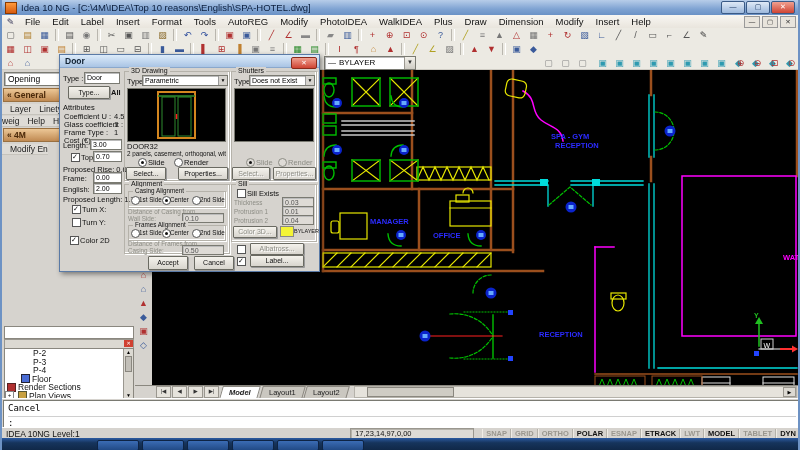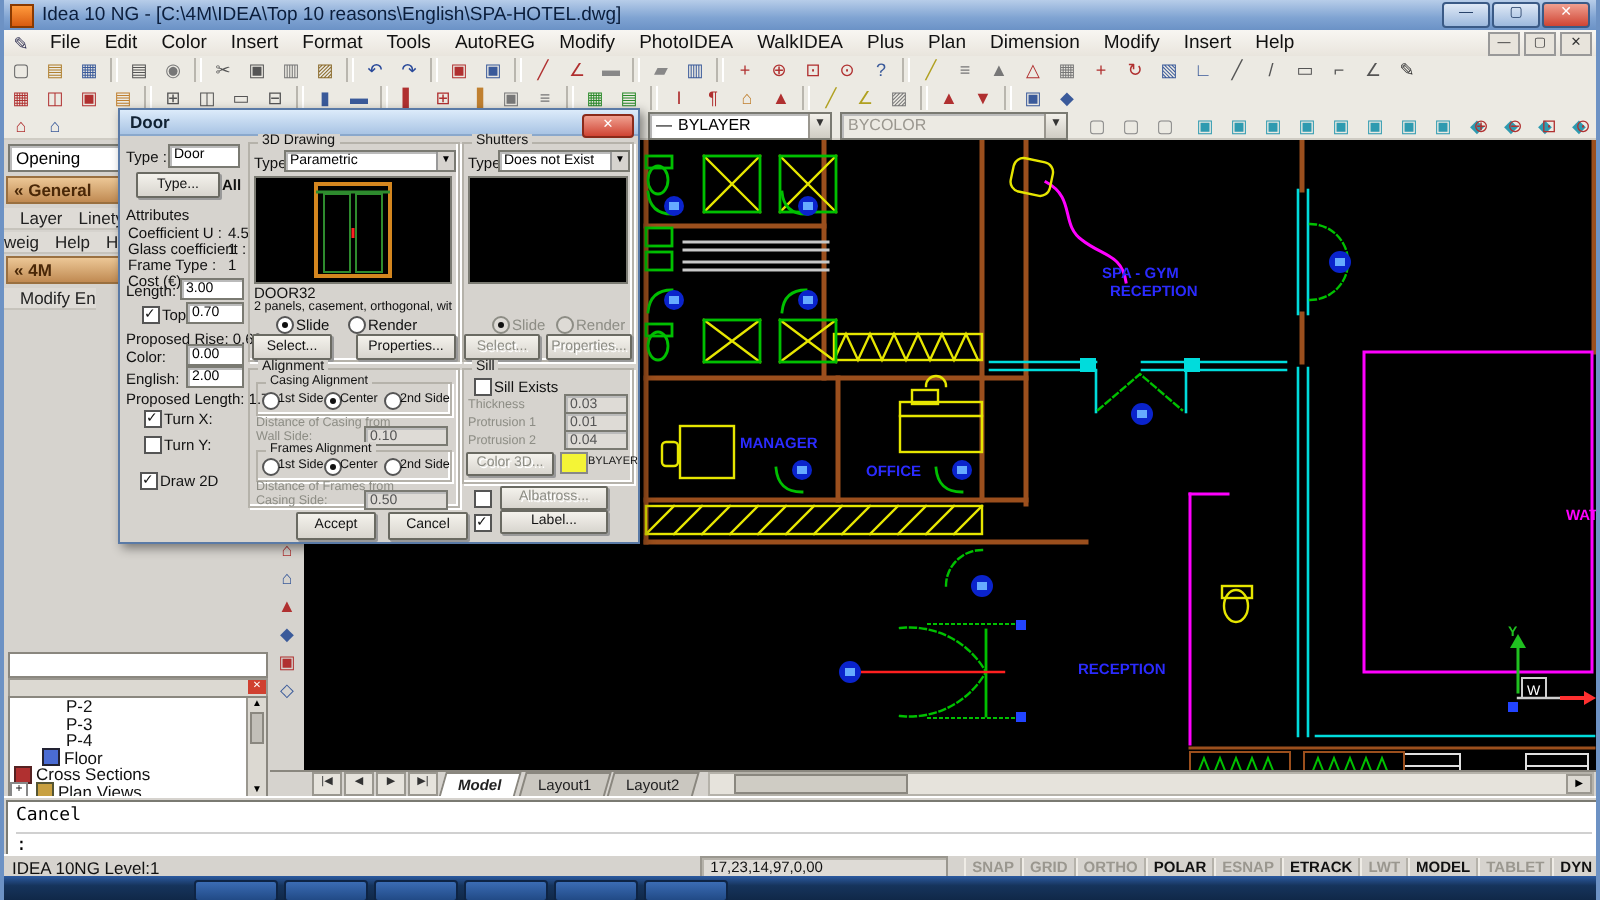--- a/index.html
+++ b/index.html
@@ -113,30 +113,30 @@
       <span class="winbtn">▢</span>
       <span class="winbtn close">✕</span>
     </span>
   </div>
 
   <div id="menubar" class="abs">
     <span class="tbi" style="color:#335;">✎</span>
     <span style="display:flex;">
         <span class="menu-item"><span>File</span></span>
         <span class="menu-item"><span>Edit</span></span>
-        <span class="menu-item"><span>Color</span></span>
+        <span class="menu-item"><span>Label</span></span>
         <span class="menu-item"><span>Insert</span></span>
         <span class="menu-item"><span>Format</span></span>
         <span class="menu-item"><span>Tools</span></span>
         <span class="menu-item"><span>AutoREG</span></span>
         <span class="menu-item"><span>Modify</span></span>
         <span class="menu-item"><span>PhotoIDEA</span></span>
         <span class="menu-item"><span>WalkIDEA</span></span>
         <span class="menu-item"><span>Plus</span></span>
-        <span class="menu-item"><span>Plan</span></span>
+        <span class="menu-item"><span>Draw</span></span>
         <span class="menu-item"><span>Dimension</span></span>
         <span class="menu-item"><span>Modify</span></span>
         <span class="menu-item"><span>Insert</span></span>
         <span class="menu-item"><span>Help</span></span>
       </span>
     <span class="mdi">
       <span class="mdibtn">—</span>
       <span class="mdibtn">▢</span>
       <span class="mdibtn">✕</span>
     </span>
@@ -233,24 +233,20 @@
       </span>
   </div>
   <div class="tbrow abs" style="top:56px;height:13px;">
     <span style="display:flex;align-items:center;">
         <span class="tbi" style="color: rgb(176, 48, 48);"><span>⌂</span></span>
         <span class="tbi" style="color: rgb(58, 90, 154);"><span>⌂</span></span>
       </span>
     <span class="combo" style="position:absolute;left:322px;width:90px;">
       <span style="margin:0 3px;color:#000;">—</span>
       <span>BYLAYER</span>
-        <span class="arr">▼</span>
-    </span>
-    <span class="combo dis" style="position:absolute;left:418px;width:112px;">
-      <span style="margin-left:3px;">BYCOLOR</span>
         <span class="arr">▼</span>
     </span>
     <span style="display:flex;position:absolute;left:538px;">
         <span class="tbi" style="color: rgb(136, 136, 136);"><span>▢</span></span>
         <span class="tbi" style="color: rgb(136, 136, 136);"><span>▢</span></span>
         <span class="tbi" style="color: rgb(136, 136, 136);"><span>▢</span></span>
       </span>
     <span style="display:flex;position:absolute;left:592px;">
         <span class="tbi" style="color: rgb(46, 154, 176);"><span>▣</span></span>
         <span class="tbi" style="color: rgb(46, 154, 176);"><span>▣</span></span>
@@ -301,21 +297,21 @@
           </span>
           <span class="titem ind2">
             <span>P-4</span>
           </span>
           <span class="titem ind1">
             <span class="ticon floor"></span>
             <span>Floor</span>
           </span>
           <span class="titem">
             <span class="ticon xsec"></span>
-            <span>Cross Sections</span>
+            <span>Render Sections</span>
           </span>
           <span class="titem">
             <span class="texp">+</span>
             <span class="ticon plan"></span>
             <span>Plan Views</span>
           </span>
         </div>
       <div style="position:absolute;right:0;top:0;width:9px;height:100%;background:#dcd9d2;border-left:1px solid #9a978f;">
         <span style="display:block;font-size:5px;text-align:center;">▲</span>
         <span style="display:block;height:14px;background:#c2bfb8;border:1px solid #8a877f;margin:1px;"></span>
@@ -569,31 +565,31 @@
     <span class="dl" style="left:4px;top:73px;">Frame Type :</span>
     <span class="dl" style="left:54px;top:73px;">1</span>
     <span class="dl" style="left:4px;top:81px;">Cost (€) :</span>
 
     <span class="dl" style="left:3px;top:86px;">Length:</span>
     <span class="df" style="left:30px;top:84px;width:28px;height:9px;">3.00</span>
     <span class="cb sel" style="left:11px;top:98px;"></span>
     <span class="dl" style="left:21px;top:98px;">Top :</span>
     <span class="df" style="left:33px;top:96px;width:25px;height:9px;">0.70</span>
     <span class="dl" style="left:3px;top:110px;">Proposed Rise:  0.60</span>
-    <span class="dl" style="left:3px;top:119px;">Color:</span>
+    <span class="dl" style="left:3px;top:119px;">Frame:</span>
     <span class="df" style="left:33px;top:117px;width:25px;height:9px;">0.00</span>
     <span class="dl" style="left:3px;top:130px;">English:</span>
     <span class="df" style="left:33px;top:128px;width:25px;height:9px;">2.00</span>
     <span class="dl" style="left:3px;top:140px;">Proposed Length:  1.76</span>
     <span class="cb sel" style="left:12px;top:150px;"></span>
     <span class="dl" style="left:22px;top:150px;">Turn X:</span>
     <span class="cb" style="left:12px;top:163px;"></span>
     <span class="dl" style="left:22px;top:163px;">Turn Y:</span>
     <span class="cb sel" style="left:10px;top:181px;"></span>
-    <span class="dl" style="left:20px;top:181px;">Draw 2D</span>
+    <span class="dl" style="left:20px;top:181px;">Color 2D</span>
 
     <div class="grp" style="left:64px;top:16px;width:104px;height:108px;">
       <span class="legend">3D Drawing</span>
     </div>
     <span class="dl" style="left:67px;top:22px;">Type :</span>
     <span class="df" style="left:82px;top:20px;width:82px;height:9px;"><span>Parametric</span><span style="position:absolute;right:0;top:0;width:8px;height:9px;background:#d6d3ce;border-left:1px solid #999;font-size:5px;text-align:center;">▼</span></span>
     <div class="preview" style="left:67px;top:33px;width:97px;height:52px;">
       <svg width="97" height="52" viewBox="0 0 97 52">
         <rect x="30" y="3" width="37" height="46" fill="none" stroke="#d4861f" stroke-width="2"></rect>
         <path d="M30,7 H67" stroke="#2e8b2e" stroke-width="1.5" fill="none"></path>

